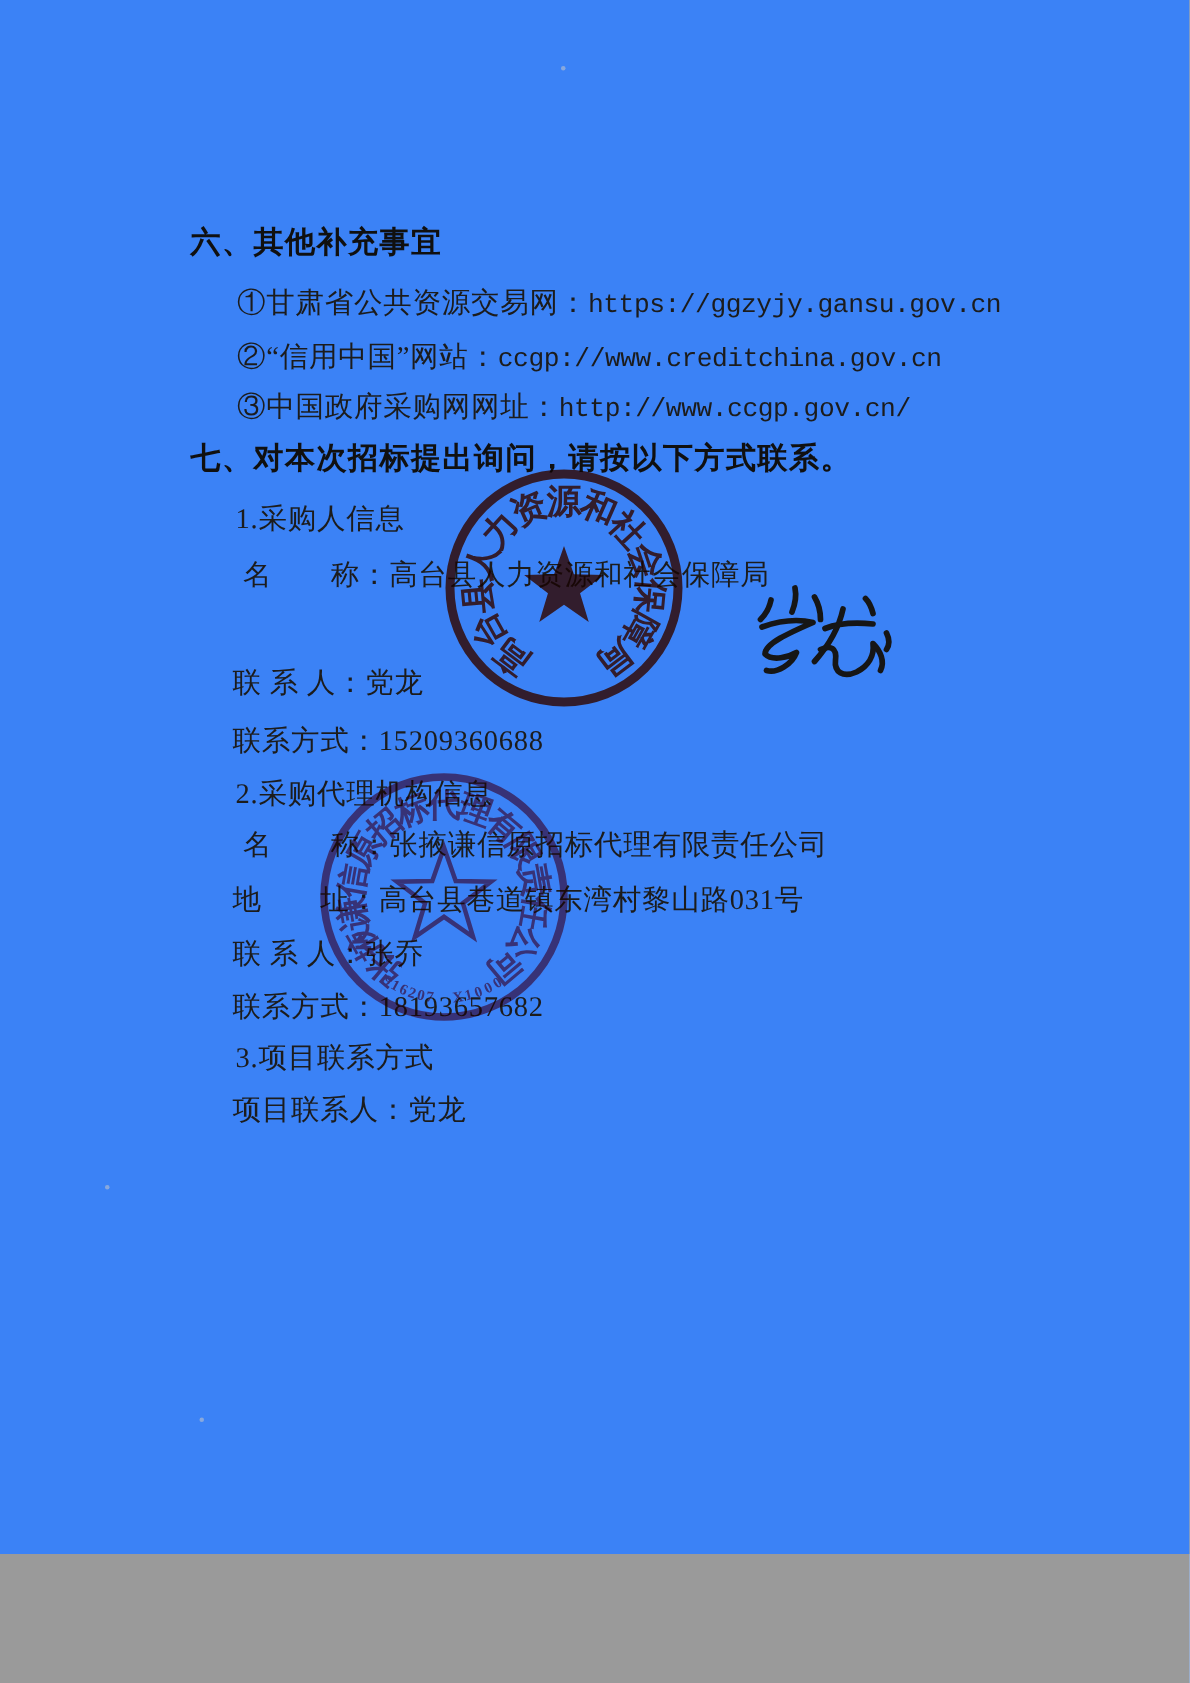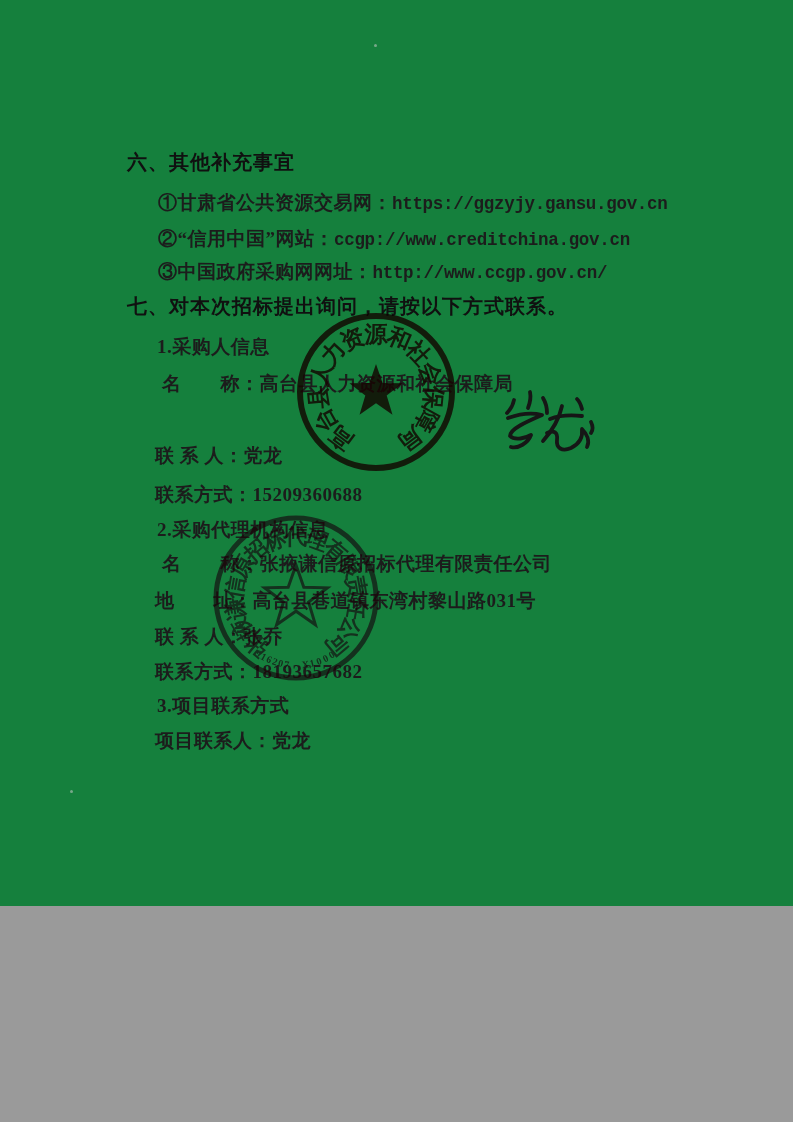--- a/index.html
+++ b/index.html
@@ -1,32 +1,31 @@
 <!DOCTYPE html>
 <html><head>
 <meta charset="utf-8">
 <style>
   html,body{margin:0;padding:0;background:#9a9a9a;}
   .page{
     position:relative;
-    width:793px;height:906px;
-    background:#15803d;
+    width:793px;height:1036px;
+    background:#3b82f6;
     overflow:hidden;
     font-family:"Liberation Serif","DejaVu Serif",serif;
     text-align:center;
   }
   .line{
     position:absolute;
     font-family:"Liberation Serif","DejaVu Serif",serif;
     font-size:19px;
     color:#1c1c1c;
     white-space:pre;
     letter-spacing:0.5px;
     line-height:24px;
-    font-weight:bold;
   }
   .h{
     font-family:"Liberation Sans","DejaVu Sans",sans-serif;
     font-weight:700;
     font-size:20px;
     color:#101010;
     letter-spacing:1px;
   }
   .url{
     font-family:"Liberation Mono","DejaVu Sans Mono",monospace;

